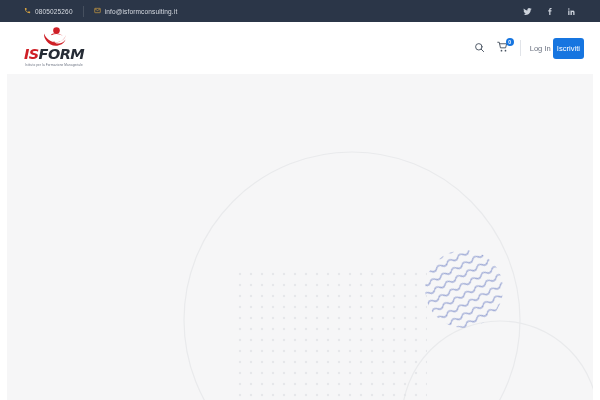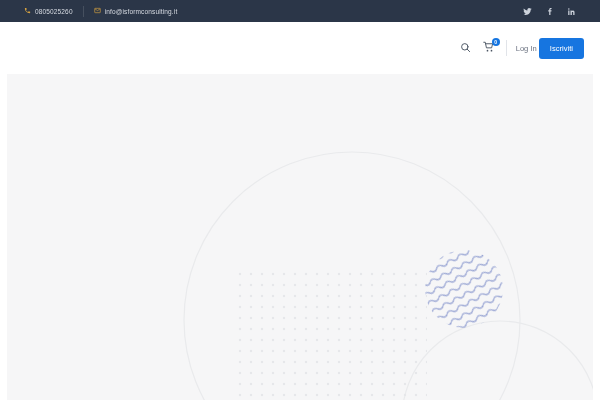--- a/index.html
+++ b/index.html
@@ -192,21 +192,21 @@
     font-size: 7.6px;
     color: #6b7280;
     white-space: nowrap;
     padding-right: 2px;
   }
   .btn-primary {
     background: #1675e0;
     color: #ffffff;
     font-size: 7.6px;
     border-radius: 3px;
-    padding: 6px 11px;
+    padding: 6px 4px;
     line-height: 9px;
     white-space: nowrap;
     border: none;
     font-family: "Liberation Sans", sans-serif;
   }
 
   
   .hero {
     position: absolute;
     top: 74px; left: 7px;
@@ -260,20 +260,37 @@
       <a class="soc" href="#">
         <svg width="9" height="9" viewBox="0 0 24 24" fill="#cdd3dc">
           <path d="M4.9 3.5a2 2 0 1 0 0 4 2 2 0 0 0 0-4zM3.2 9.2h3.4V21H3.2V9.2zM9.3 9.2h3.2v1.6h.1c.5-.9 1.6-1.8 3.3-1.8 3.5 0 4.1 2.3 4.1 5.3V21h-3.4v-5.1c0-1.2 0-2.8-1.7-2.8-1.7 0-2 1.3-2 2.7V21H9.3V9.2z"></path>
         </svg>
       </a>
     </div>
   </div>
 
   <div class="header">
 
+    <a class="logo" href="#" style="text-decoration:none;">
+      <div class="logo-mark">
+        <svg width="72" height="22" viewBox="0 0 72 22">
+          <g transform="translate(36,0)">
+            <circle cx="2.5" cy="3.6" r="3.3" fill="#cf1f26"></circle>
+            <path d="M-10 6.5 C -6 17 8 19 12 8 C 10.5 14.5 2 17 -1.5 13.5 C 1.5 18 8.5 17.5 11.5 12.5 C 9 20 -3 21 -7.5 14 C -9.5 11.5 -10.2 8.8 -10 6.5 Z" fill="#cf1f26"></path>
+            <path d="M-2.5 8.2 C 1 6.2 6 6.6 9 9.2 C 6.2 6 0.5 5.2 -2.8 7.3 Z" fill="#cf1f26"></path>
+          </g>
+        </svg>
+      </div>
+      <div class="logo-word">
+        <span class="logo-word-text">
+          <span class="lw-is">IS</span><span class="lw-form">FORM</span>
+        </span>
+      </div>
+      <div class="logo-tag">Istituto per la Formazione Manageriale</div>
+    </a>
 
 
     <div class="hdr-right">
 
       <a class="ic-btn" href="#">
         <span>
           <svg width="11" height="11" viewBox="0 0 24 24" fill="none" stroke="#4b5563" stroke-width="2.1" stroke-linecap="round">
             <circle cx="10.5" cy="10.5" r="7"></circle>
             <path d="M15.6 15.6L21 21"></path>
           </svg>

